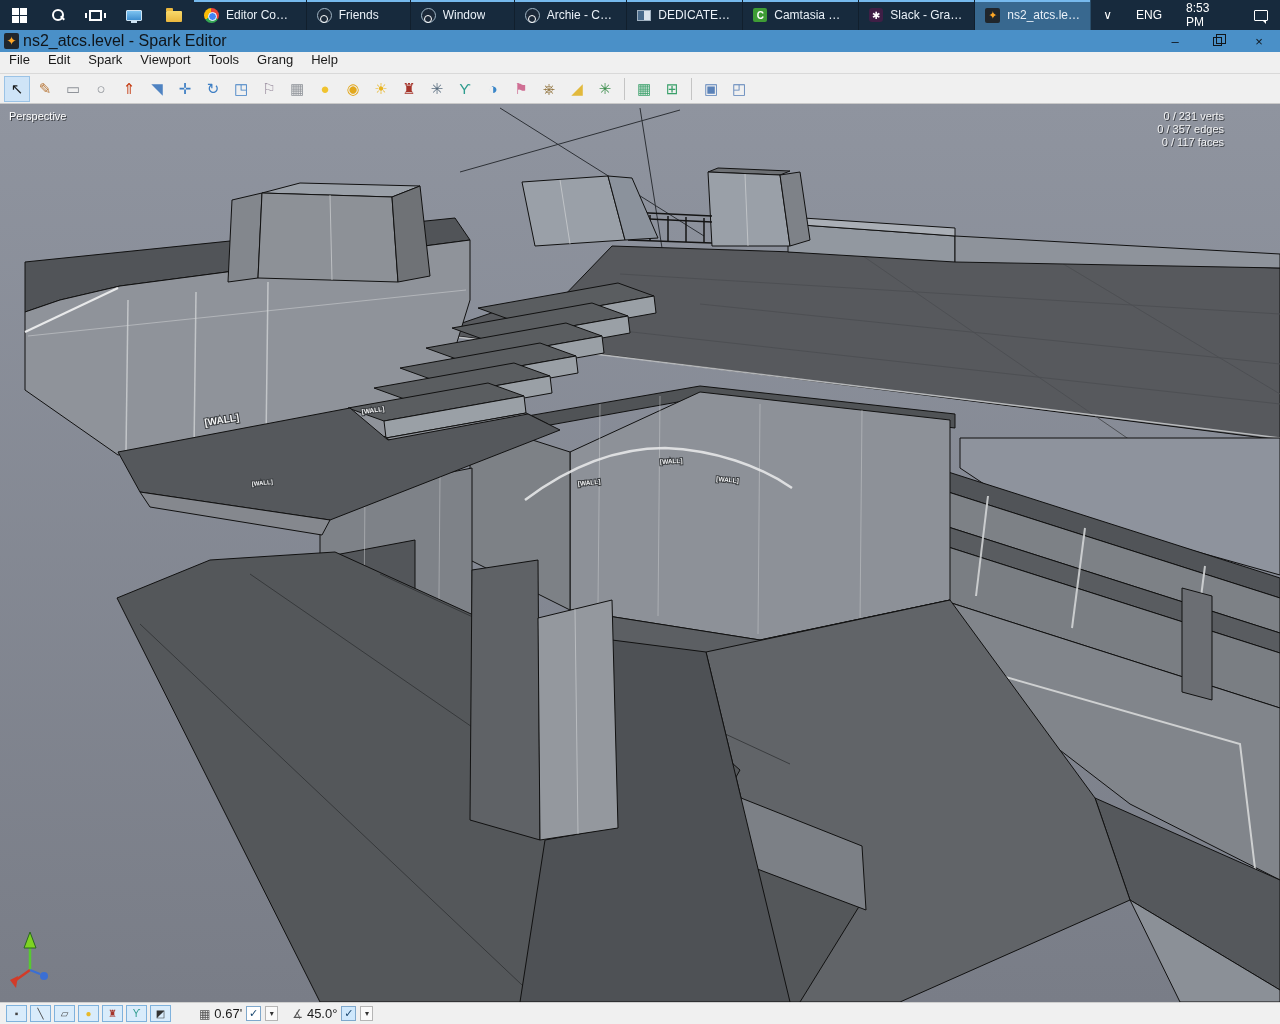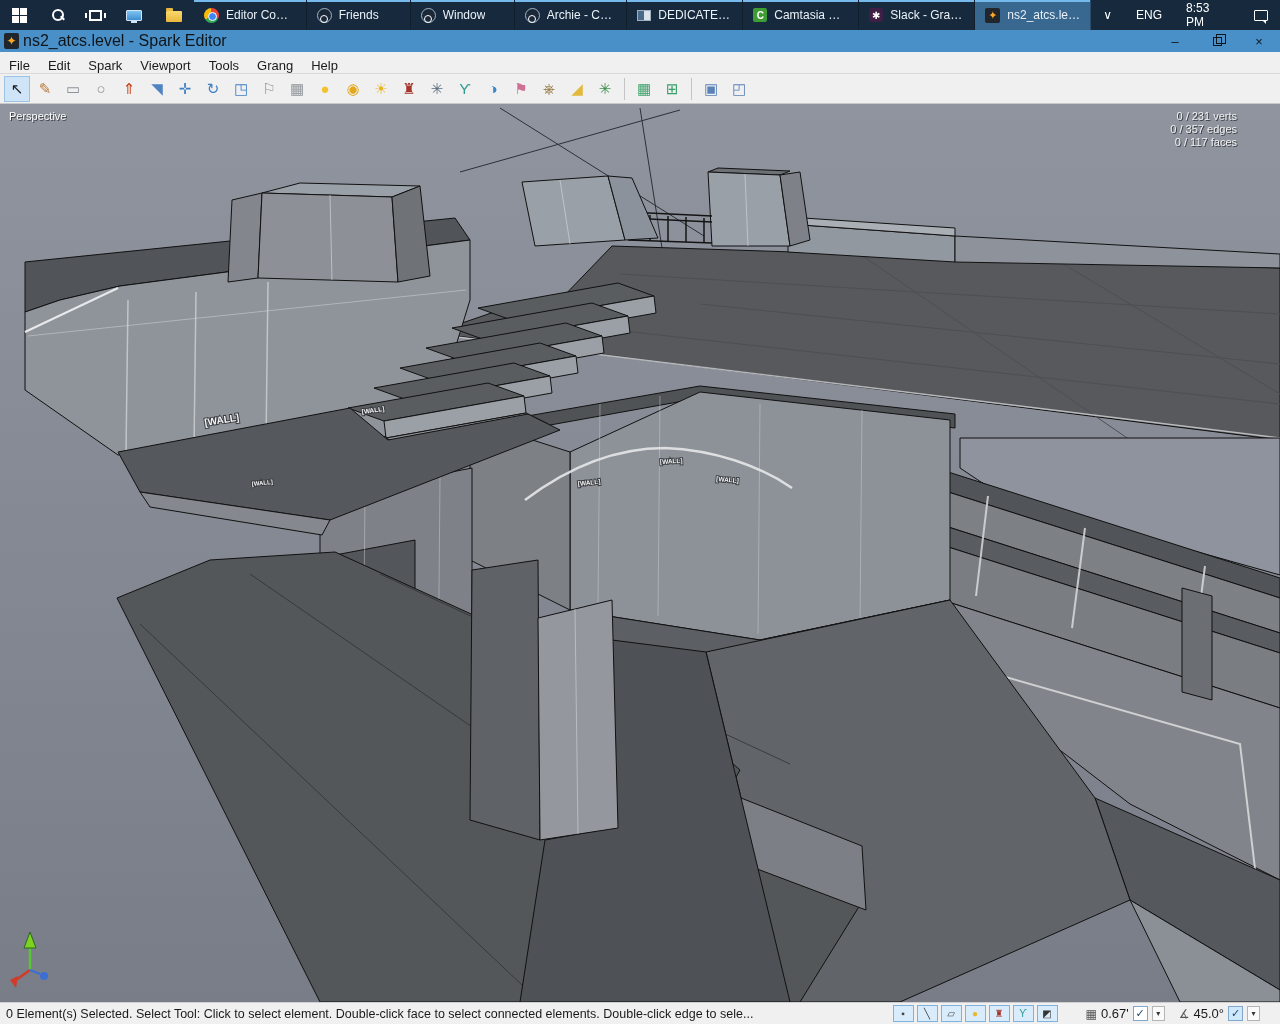--- a/index.html
+++ b/index.html
@@ -49,35 +49,35 @@
   
   .titlebar{height:22px;background:var(--titlebar-bg);display:flex;align-items:center;color:#10151a;flex:0 0 22px}
   .titlebar .t-icon{margin:0 4px 0 4px;width:16px;height:16px;font-size:12px}
   .titlebar .t-text{font-size:16px}
   .win-controls{margin-left:auto;display:flex;height:100%}
   .win-btn{width:42px;display:flex;align-items:center;justify-content:center;font-size:13px;color:#10151a}
   .wb-restore{width:9px;height:9px;border:1.5px solid #10151a;position:relative;background:transparent}
   .wb-restore::before{content:"";position:absolute;left:2px;top:-4px;width:8px;height:8px;border:1.5px solid #10151a}
 
   
-  .menubar{height:22px;background:var(--chrome-bg);display:flex;align-items:flex-end;border-bottom:1px solid #d9d9d9;flex:0 0 22px}
+  .menubar{height:22px;background:var(--chrome-bg);display:flex;align-items:flex-start;border-bottom:1px solid #d9d9d9;flex:0 0 22px}
   .menu-item{padding:0 9px;font-size:13px;color:#1a1a1a}
 
   
   .toolbar{height:30px;background:var(--chrome-bg);display:flex;align-items:center;padding:0 3px;border-bottom:1px solid #c9c9c9;flex:0 0 30px}
   .tool{width:26px;height:26px;border:1px solid transparent;background:transparent;display:flex;align-items:center;justify-content:center;margin:0 1px}
   .tool .glyph{font-size:15px;line-height:1}
   .tool.selected{background:var(--tool-sel-bg);border-color:var(--tool-sel-border)}
   .toolsep{width:1px;height:22px;background:#c4c4c4;margin:0 5px}
 
   
   .viewport{position:relative;flex:1 1 auto;background:linear-gradient(var(--vp-top),var(--vp-bottom));overflow:hidden}
   .viewport svg{position:absolute;left:0;top:0}
   .vp-label{position:absolute;left:9px;top:6px;font-size:11px;color:#fff;text-shadow:1px 1px 0 #3a3d42}
-  .vp-stats{position:absolute;right:43px;top:6px;font-size:11px;color:#f0f1f2;text-align:right;line-height:13px;text-shadow:1px 1px 0 #3a3d42}
+  .vp-stats{position:absolute;right:56px;top:6px;font-size:11px;color:#f0f1f2;text-align:right;line-height:13px;text-shadow:1px 1px 0 #3a3d42}
 
   
   .statusbar{height:22px;background:var(--statusbar-bg);border-top:1px solid #cfcfcf;display:flex;align-items:center;font-size:12.5px;color:#1a1a1a;padding:0 6px;flex:0 0 22px}
   .sb-msg{flex:1 1 auto;white-space:nowrap;overflow:hidden}
   .sb-toggles{display:flex;gap:3px;margin-right:28px}
   .sb-toggle{width:21px;height:17px;background:#d9ecfb;border:1px solid #7fb2dd;display:flex;align-items:center;justify-content:center;font-size:10px;line-height:1}
   .sb-meas{display:flex;align-items:center;gap:4px;margin-right:14px}
   .sb-meas .mlabel{font-size:13px}
   .sb-check{width:15px;height:15px;border:1px solid #7fa8cc;display:flex;align-items:center;justify-content:center;font-size:11px;color:#17456e;background:#fff}
   .sb-check.blue{background:#cfe8fc}
@@ -407,21 +407,20 @@
     </svg>
     <div class="vp-label">Perspective</div>
     <div class="vp-stats">
       <div>0 / 231 verts</div>
       <div>0 / 357 edges</div>
       <div>0 / 117 faces</div>
     </div>
   </div>
 
   <div class="statusbar">
-    <div class="sb-msg">0 Element(s) Selected. Select Tool: Click to select element. Double-click face to select connected elements. Double-click edge to sele...</div>
     <div class="sb-toggles">
       <button class="sb-toggle">
           <span style="color: rgb(68, 68, 68);">▪</span>
         </button>
       <button class="sb-toggle">
           <span style="color: rgb(68, 68, 68);">╲</span>
         </button>
       <button class="sb-toggle">
           <span style="color: rgb(68, 68, 68);">▱</span>
         </button>

